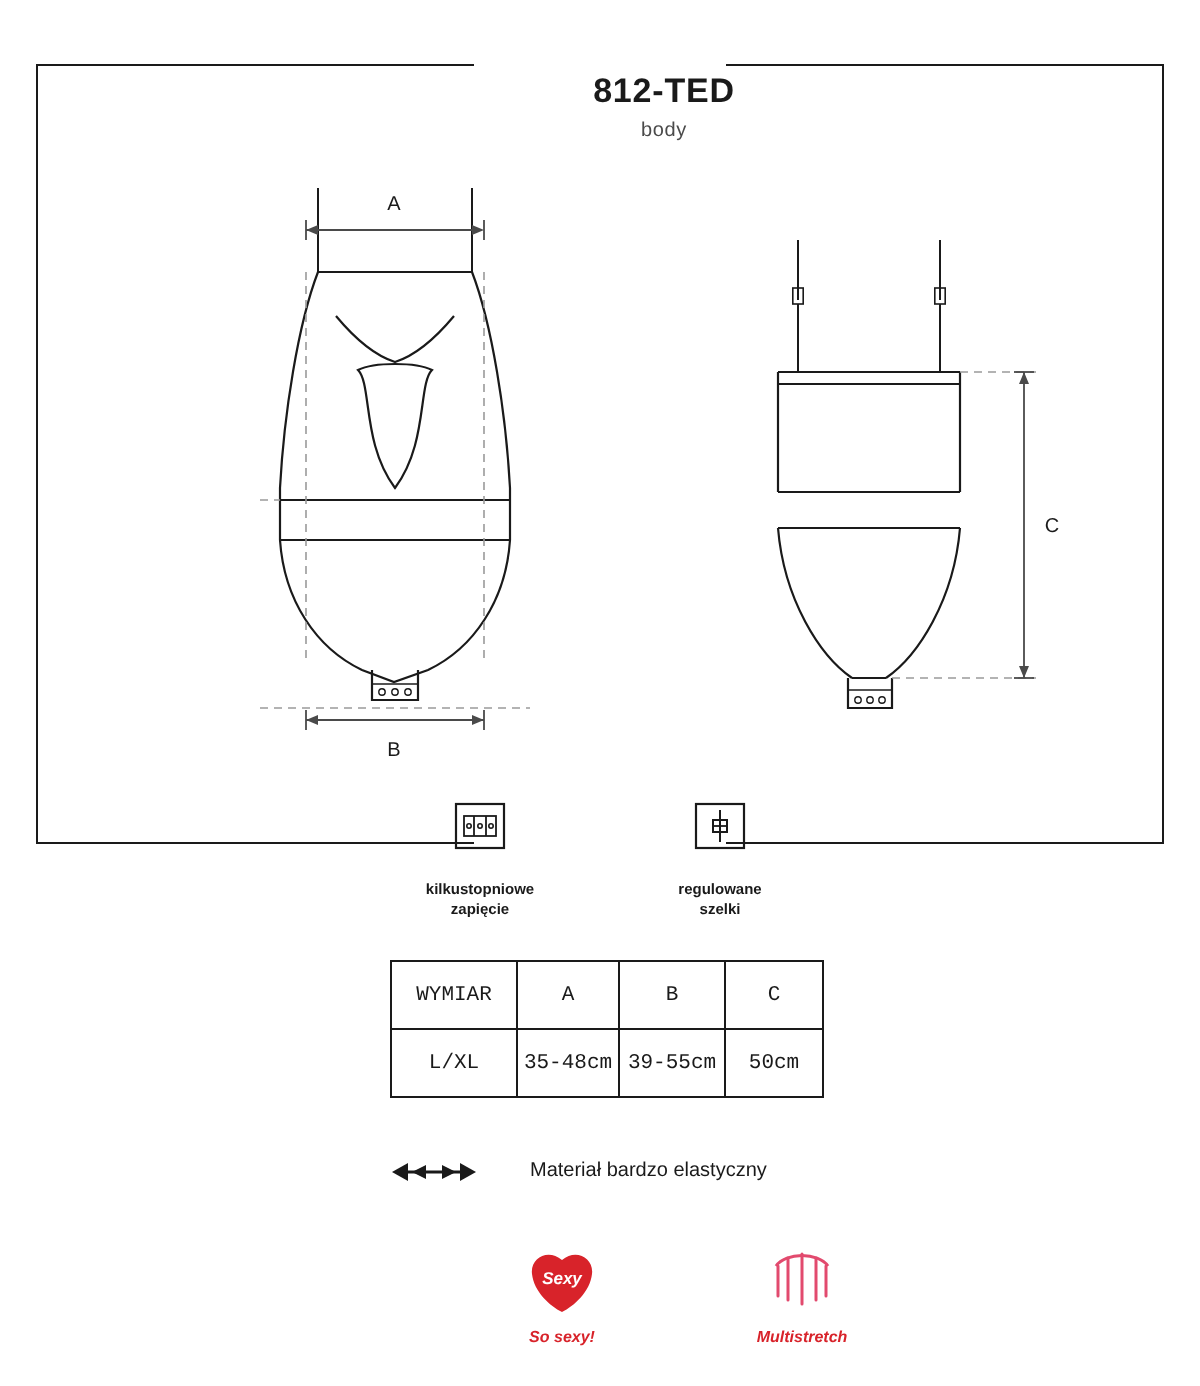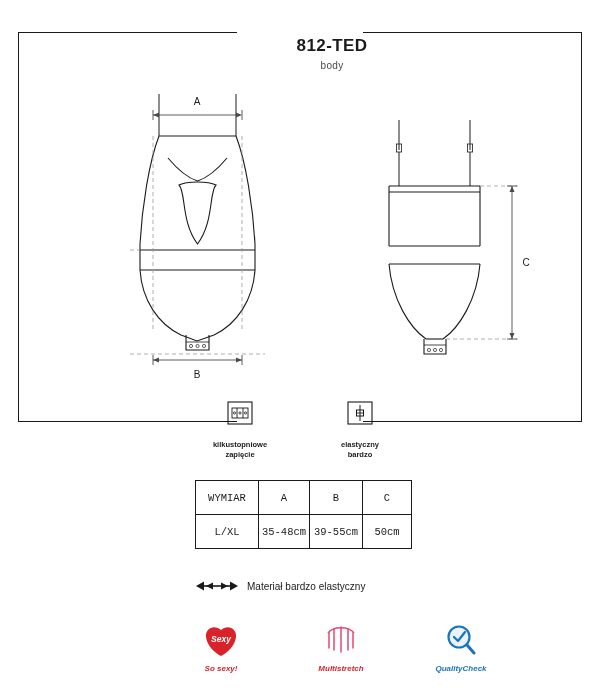--- a/index.html
+++ b/index.html
@@ -112,22 +112,21 @@
   .size-table td.c3 { width: 48px; }
   .size-table tr.head td { font-size: 10.5px; }
   .size-table td.val { font-size: 10.5px; }
 
   
   .stretch-note {
     position: absolute;
     left: 196px;
     top: 580px;
     display: flex;
-    align-items: center;
-    gap: 9px;
+    gap: 27px;
   }
   .stretch-note .arrow-ico { width: 42px; height: 12px; display: block; }
   .stretch-note .stxt { font-size: 10px; color: #1a1a1a; }
 
   
   .badges {
     position: absolute;
     top: 622px;
     left: 0;
     width: 600px;
@@ -276,22 +275,22 @@
   </div>
 
   <div class="feature">
     <svg class="ficon" viewBox="0 0 40 34">
       <rect x="8" y="4" width="24" height="22" fill="none" stroke="#1a1a1a" stroke-width="1.1"></rect>
       <line x1="20" y1="7" x2="20" y2="23" stroke="#1a1a1a" stroke-width="1"></line>
       <rect x="16.5" y="12" width="7" height="6" fill="none" stroke="#1a1a1a" stroke-width="1"></rect>
       <line x1="16.5" y1="15" x2="23.5" y2="15" stroke="#1a1a1a" stroke-width="0.9"></line>
     </svg>
     <div class="flabel">
-      <span>elastyczny</span><br>
-      <span>bardzo</span>
+      <span>regulowane</span><br>
+      <span>szelki</span>
     </div>
   </div>
 
 </div>
 
 <table class="size-table">
   <tbody>
       <tr class="head">
     <td class="c0">WYMIAR</td>
     <td class="c1">A</td>
@@ -335,22 +334,14 @@
         <line x1="11" y1="7" x2="11" y2="28"></line>
         <line x1="25" y1="7" x2="25" y2="28"></line>
         <line x1="6" y1="11" x2="6" y2="26"></line>
         <line x1="30" y1="11" x2="30" y2="26"></line>
       </g>
       <path d="M5 11 C 10 4, 26 4, 31 11" stroke="#e24a6e" stroke-width="1.5" fill="none"></path>
     </svg>
     <div class="blabel">Multistretch</div>
   </div>
 
-  <div class="badge quality">
-    <svg class="bico" viewBox="0 0 36 36">
-      <circle cx="16" cy="15" r="10.5" fill="#eaf3fb" stroke="#1b74bb" stroke-width="2.2"></circle>
-      <line x1="24" y1="23" x2="31" y2="31" stroke="#1b74bb" stroke-width="3" stroke-linecap="round"></line>
-      <polyline points="11,15 15,19 22,10" fill="none" stroke="#1b74bb" stroke-width="2.2" stroke-linecap="round" stroke-linejoin="round"></polyline>
-    </svg>
-    <div class="blabel">QualityCheck</div>
-  </div>
 
 </div>
 
 </body></html>

